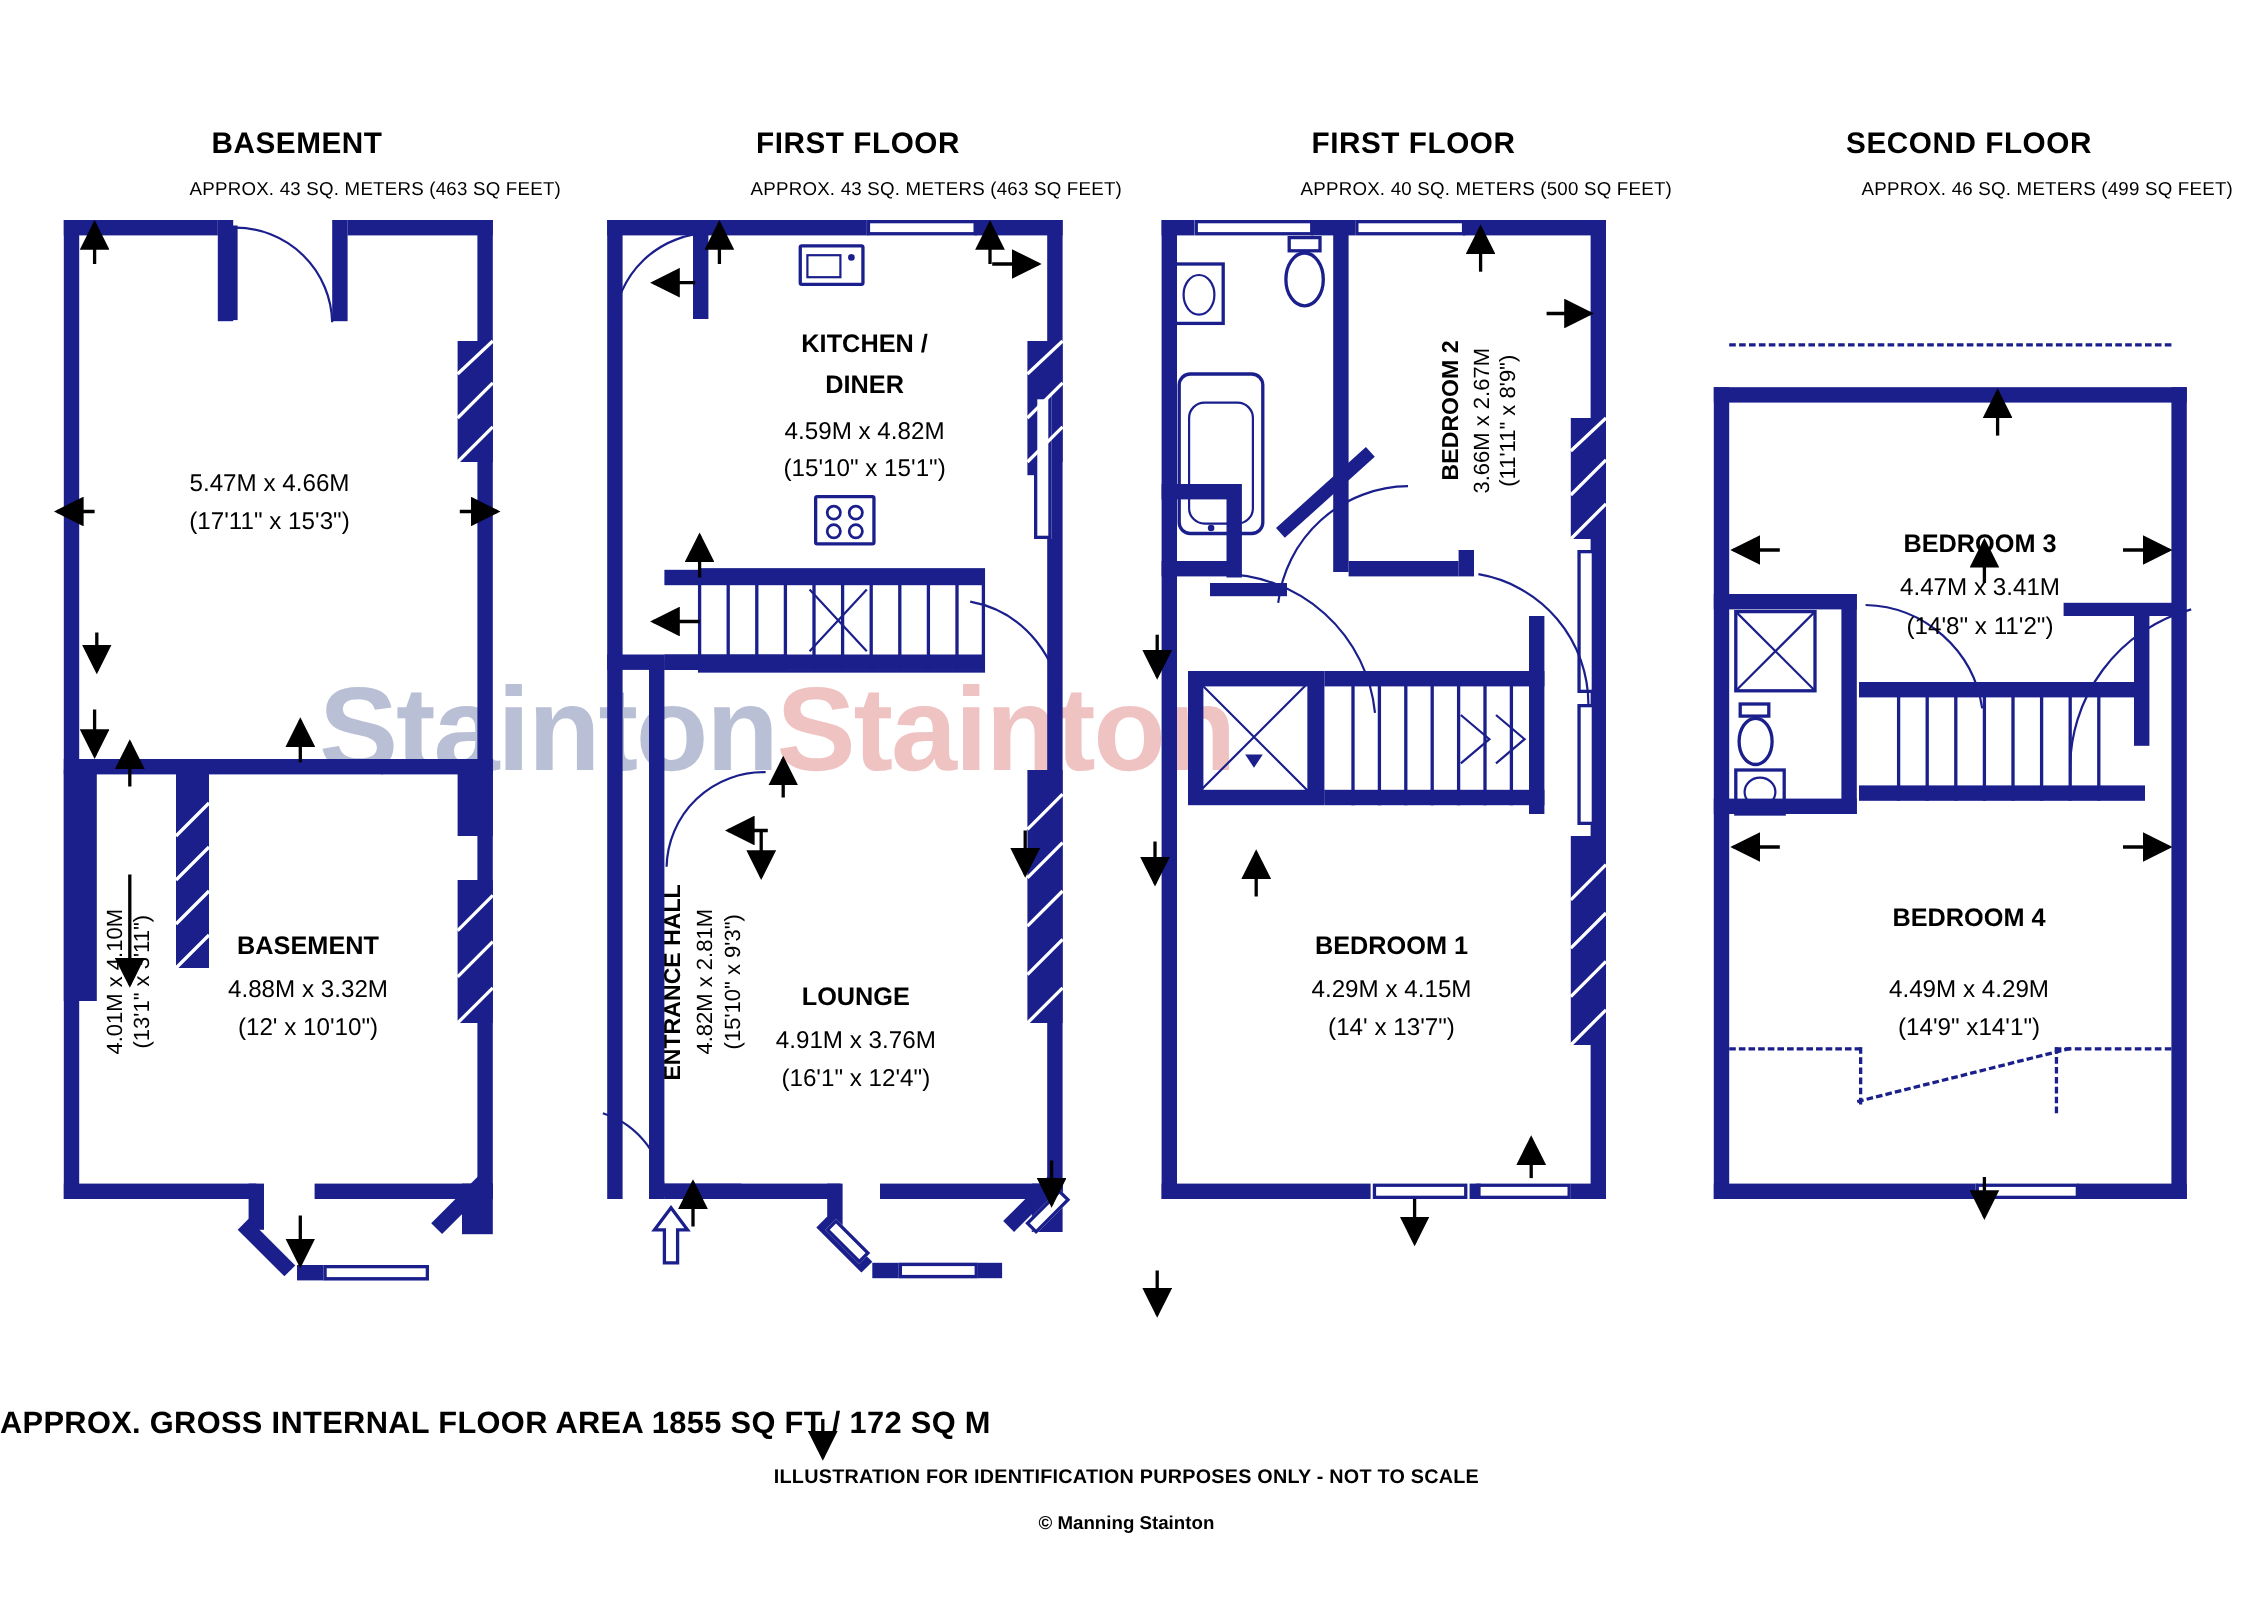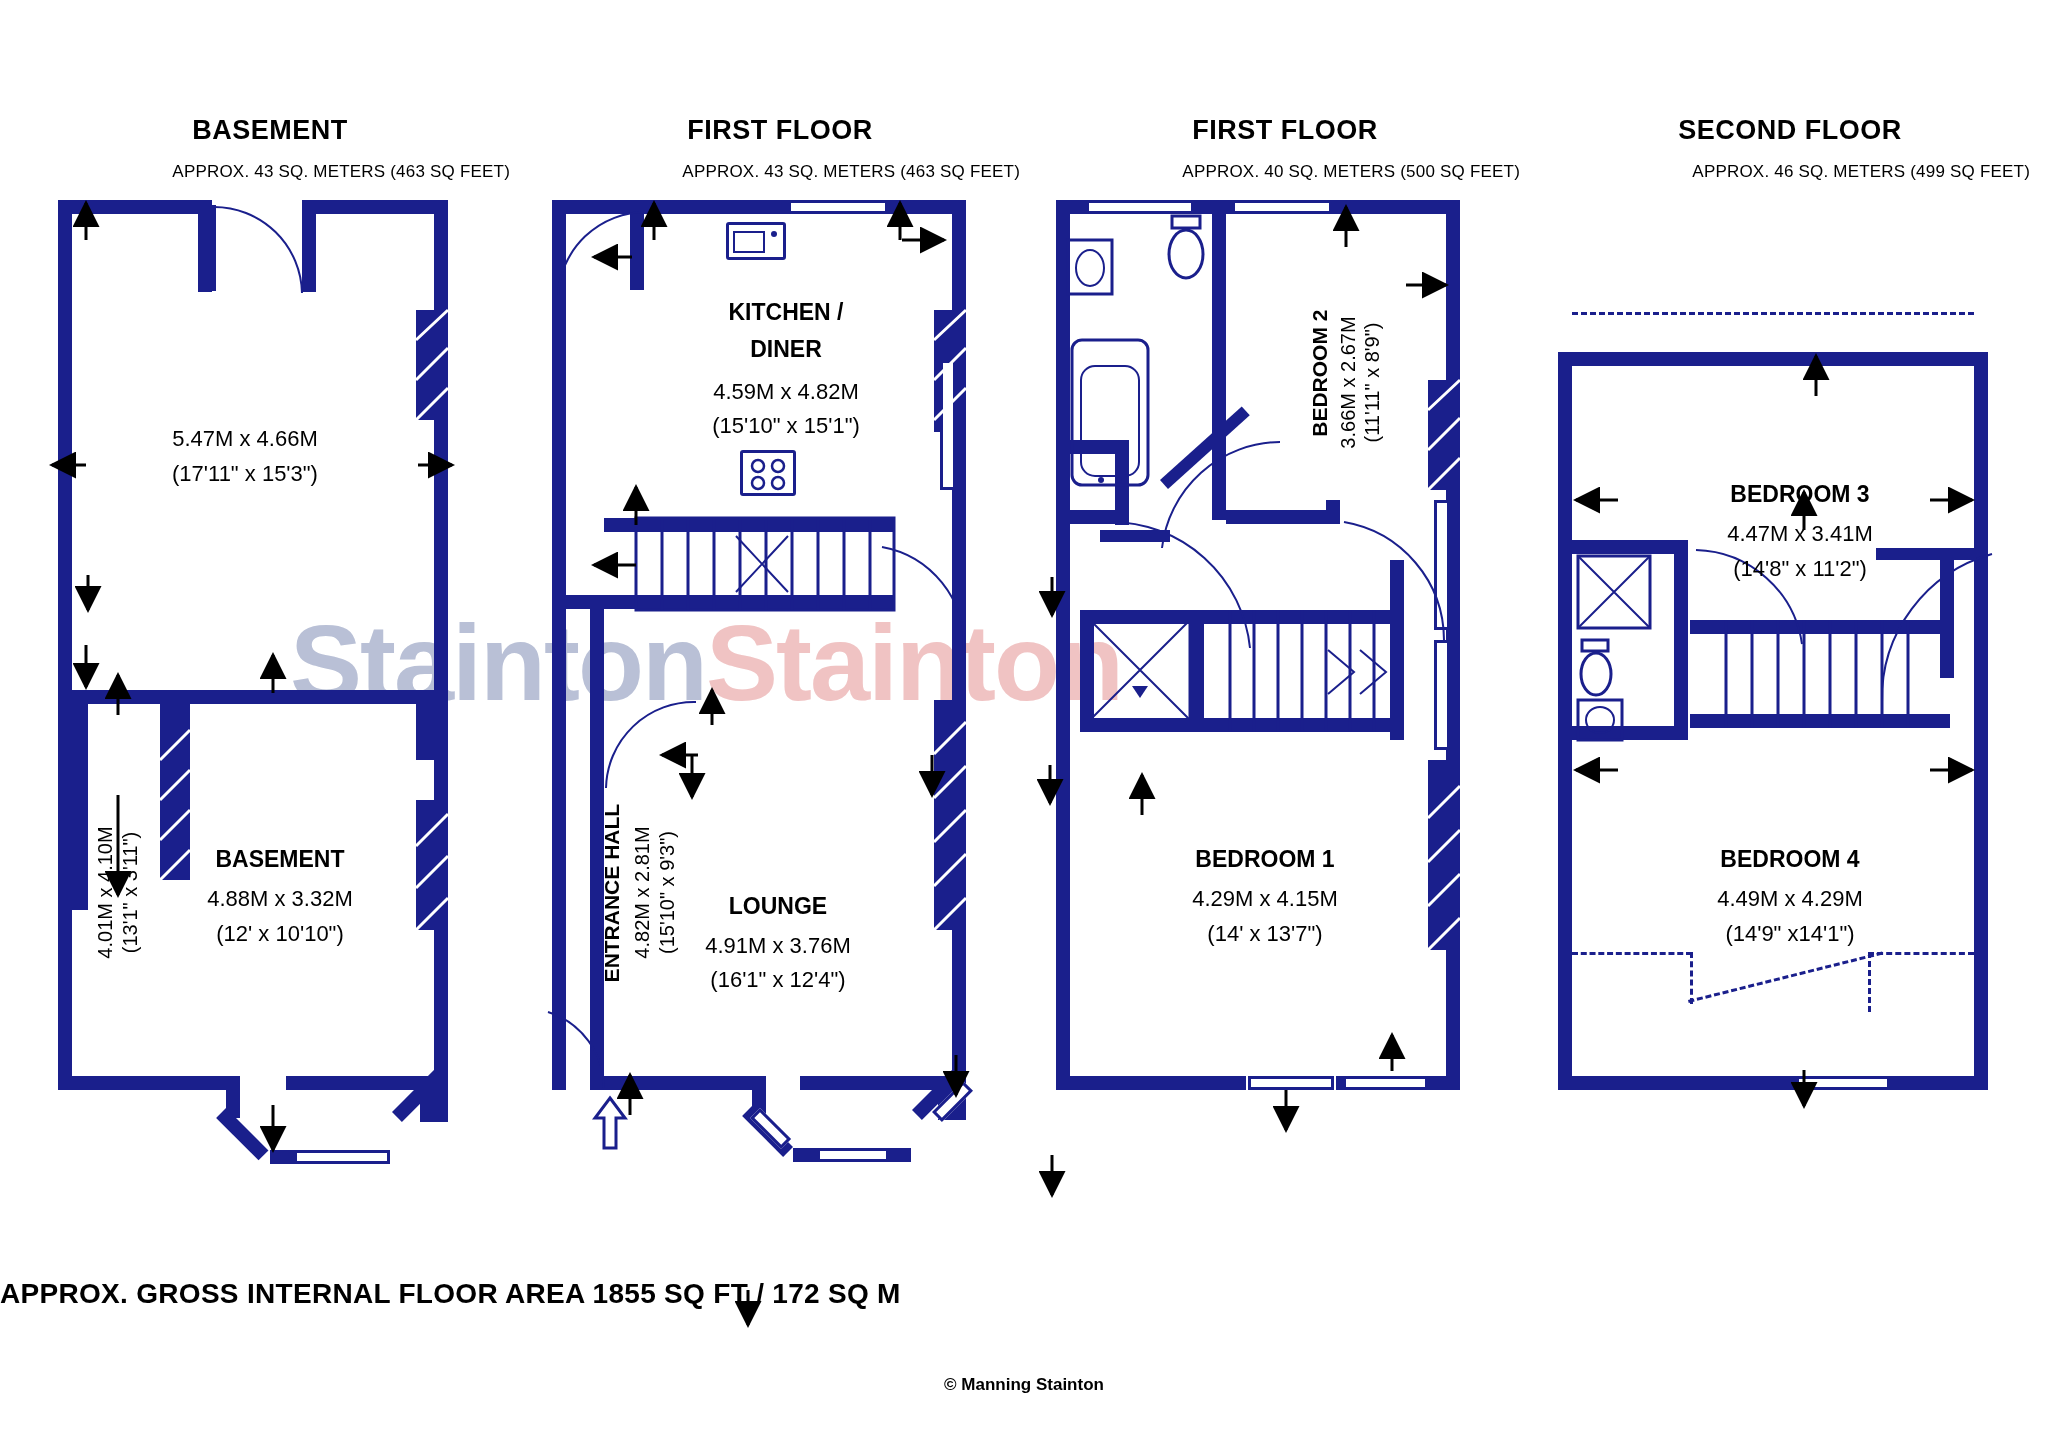--- a/index.html
+++ b/index.html
@@ -389,21 +389,22 @@
       <line x1="246" y1="230" x2="246" y2="192" stroke="#000" stroke-width="3" marker-end="url(#ah)"></line>
       <line x1="60" y1="470" x2="18" y2="470" stroke="#000" stroke-width="3" marker-end="url(#ah)"></line>
       <line x1="372" y1="470" x2="414" y2="470" stroke="#000" stroke-width="3" marker-end="url(#ah)"></line>
       <line x1="246" y1="770" x2="246" y2="806" stroke="#000" stroke-width="3" marker-end="url(#ah)"></line>
     </svg>
 
     <div class="room-label" style="left:1630px;top:480px;width:340px;">BEDROOM 3</div>
     <div class="room-dims" style="left:1630px;top:520px;width:340px;">4.47M x 3.41M</div>
     <div class="room-dims" style="left:1630px;top:555px;width:340px;">(14'8" x 11'2")</div>
 
-    <div class="room-label" style="left:1620px;top:845px;width:340px;">BEDROOM 4</div>
+    <div class="room-label" style="left:1620px;top:820px;width:340px;">BEDROOM 4</div>
     <div class="room-dims" style="left:1620px;top:885px;width:340px;">4.49M x 4.29M</div>
     <div class="room-dims" style="left:1620px;top:920px;width:340px;">(14'9" x14'1")</div>
   </div>
 
   <div class="foot1" style="top:1278px;">APPROX. GROSS INTERNAL FLOOR AREA 1855 SQ FT / 172 SQ M</div>
+  <div class="foot2" style="top:1332px;">ILLUSTRATION FOR IDENTIFICATION PURPOSES ONLY - NOT TO SCALE</div>
   <div class="foot3" style="top:1375px;">© Manning Stainton</div>
 
 </div>
 
 </body></html>

